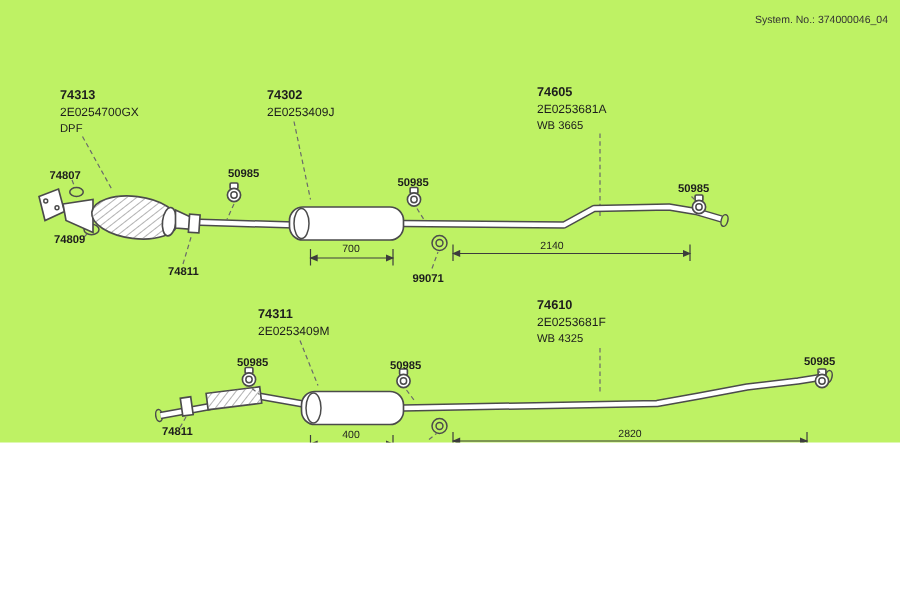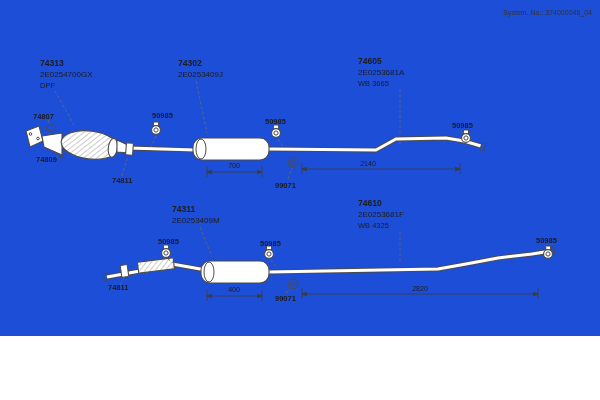--- a/index.html
+++ b/index.html
@@ -1,17 +1,17 @@
 <!DOCTYPE html>
 <html><head>
 <meta charset="utf-8">
 <style>
   html,body{margin:0;padding:0}
   body{width:600px;height:400px;background:#ffffff;font-family:"Liberation Sans",sans-serif}
-  .stage{position:relative;width:600px;height:336px;background:#1d4ed8;overflow:hidden}
+  .stage{position:relative;width:600px;height:295px;background:#bef264;overflow:hidden}
   svg{display:block}
   text{fill:#1d1d1d}
   .num{font-size:8.5px;font-weight:bold}
   .code{font-size:8px}
   .note{font-size:7.5px}
   .callout{font-size:7.5px;font-weight:bold}
   .dim{font-size:7px}
   .hdr{font-size:7px;fill:#333}
   .pipe-o{fill:none;stroke:#4b4b4b;stroke-width:5;stroke-linejoin:round}
   .pipe-i{fill:none;stroke:#ffffff;stroke-width:3;stroke-linejoin:round}

